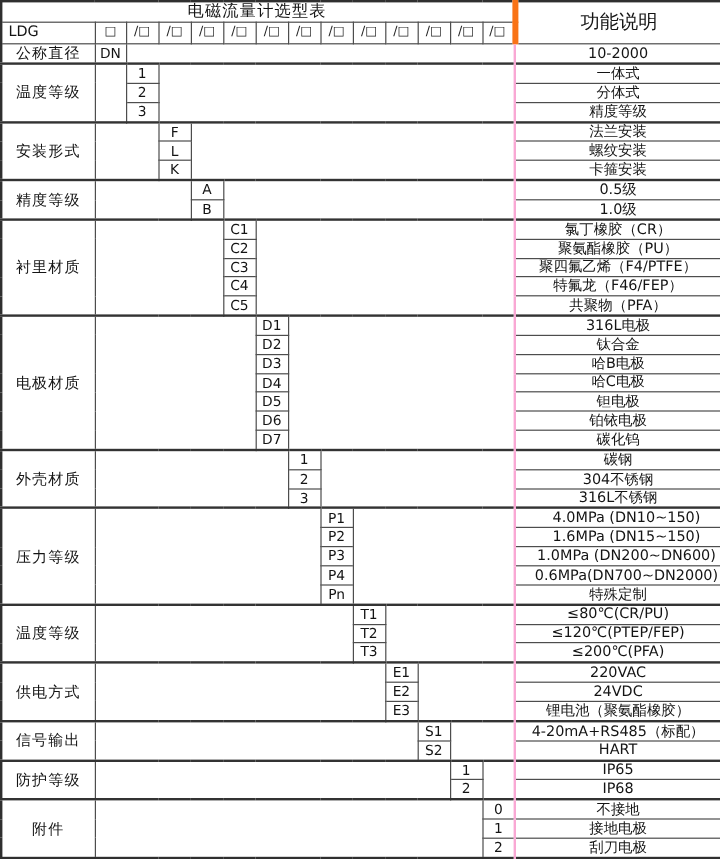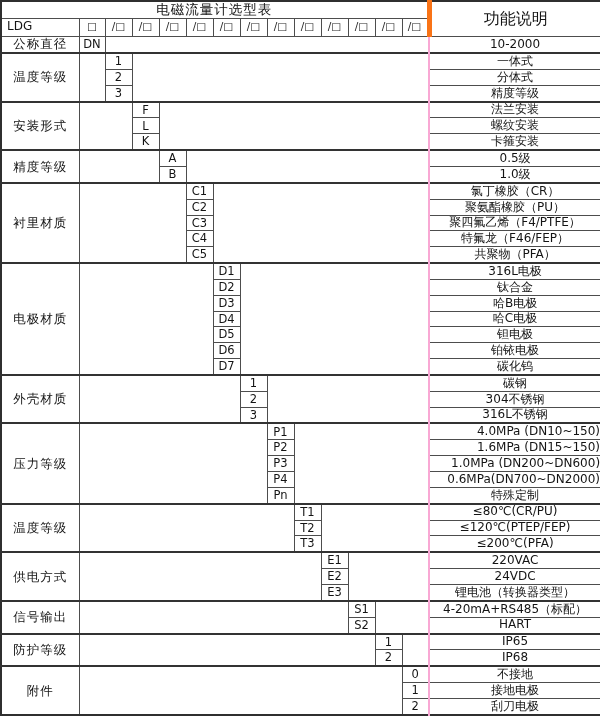--- a/index.html
+++ b/index.html
@@ -8,21 +8,21 @@
   td { border:1px solid #4d4d4d; padding:0; margin:0; font-size:12px; color:#141414;
        text-align:center; vertical-align:middle; overflow:hidden; white-space:nowrap; line-height:1.1; }
   td.title { font-size:13.5px; letter-spacing:1px; }
   td.fh { font-size:16px; border-left:5px solid #f97316;font-family:Liberation Serif, serif; }
   td.ldg { text-align:left; padding-left:5px; font-size:12px; }
   td.box { font-size:10.5px; color:#222222; }
   td.lbl { font-size:12.5px; letter-spacing:1px; }
   td.code { font-size:11.5px; }
   td.gap { background:#ffffff; }
   td.desc { border-left:2px solid #f9a8d4; font-size:12px; }
-  td.desc.left { text-align:right; padding-left:14px; }
+  td.desc.left { text-align:center; padding-left:14px; }
   tr.sec td { border-top:2px solid #333333; }
   tr.r-title { height:17px;padding-left:35px; }
   tr.r-ldg { height:18px; }
 </style>
 </head>
 <body>
 
 <div id="page">
 <table class="sel">
   <colgroup>
@@ -234,21 +234,21 @@
     <td class="code">E1</td>
     <td class="gap" rowspan="3" colspan="3"></td>
     <td class="desc">220VAC</td>
   </tr>
   <tr>
           <td class="code">E2</td>
           <td class="desc">24VDC</td>
         </tr>
   <tr>
           <td class="code">E3</td>
-          <td class="desc">锂电池（转换器类型）</td>
+          <td class="desc">锂电池（聚氨酯橡胶）</td>
         </tr>
 
   <tr class="sec">
     <td class="lbl" rowspan="2">信号输出</td>
     <td class="gap" rowspan="2" colspan="10"></td>
     <td class="code">S1</td>
     <td class="gap" rowspan="2" colspan="2"></td>
     <td class="desc">4-20mA+RS485（标配）</td>
   </tr>
   <tr>

